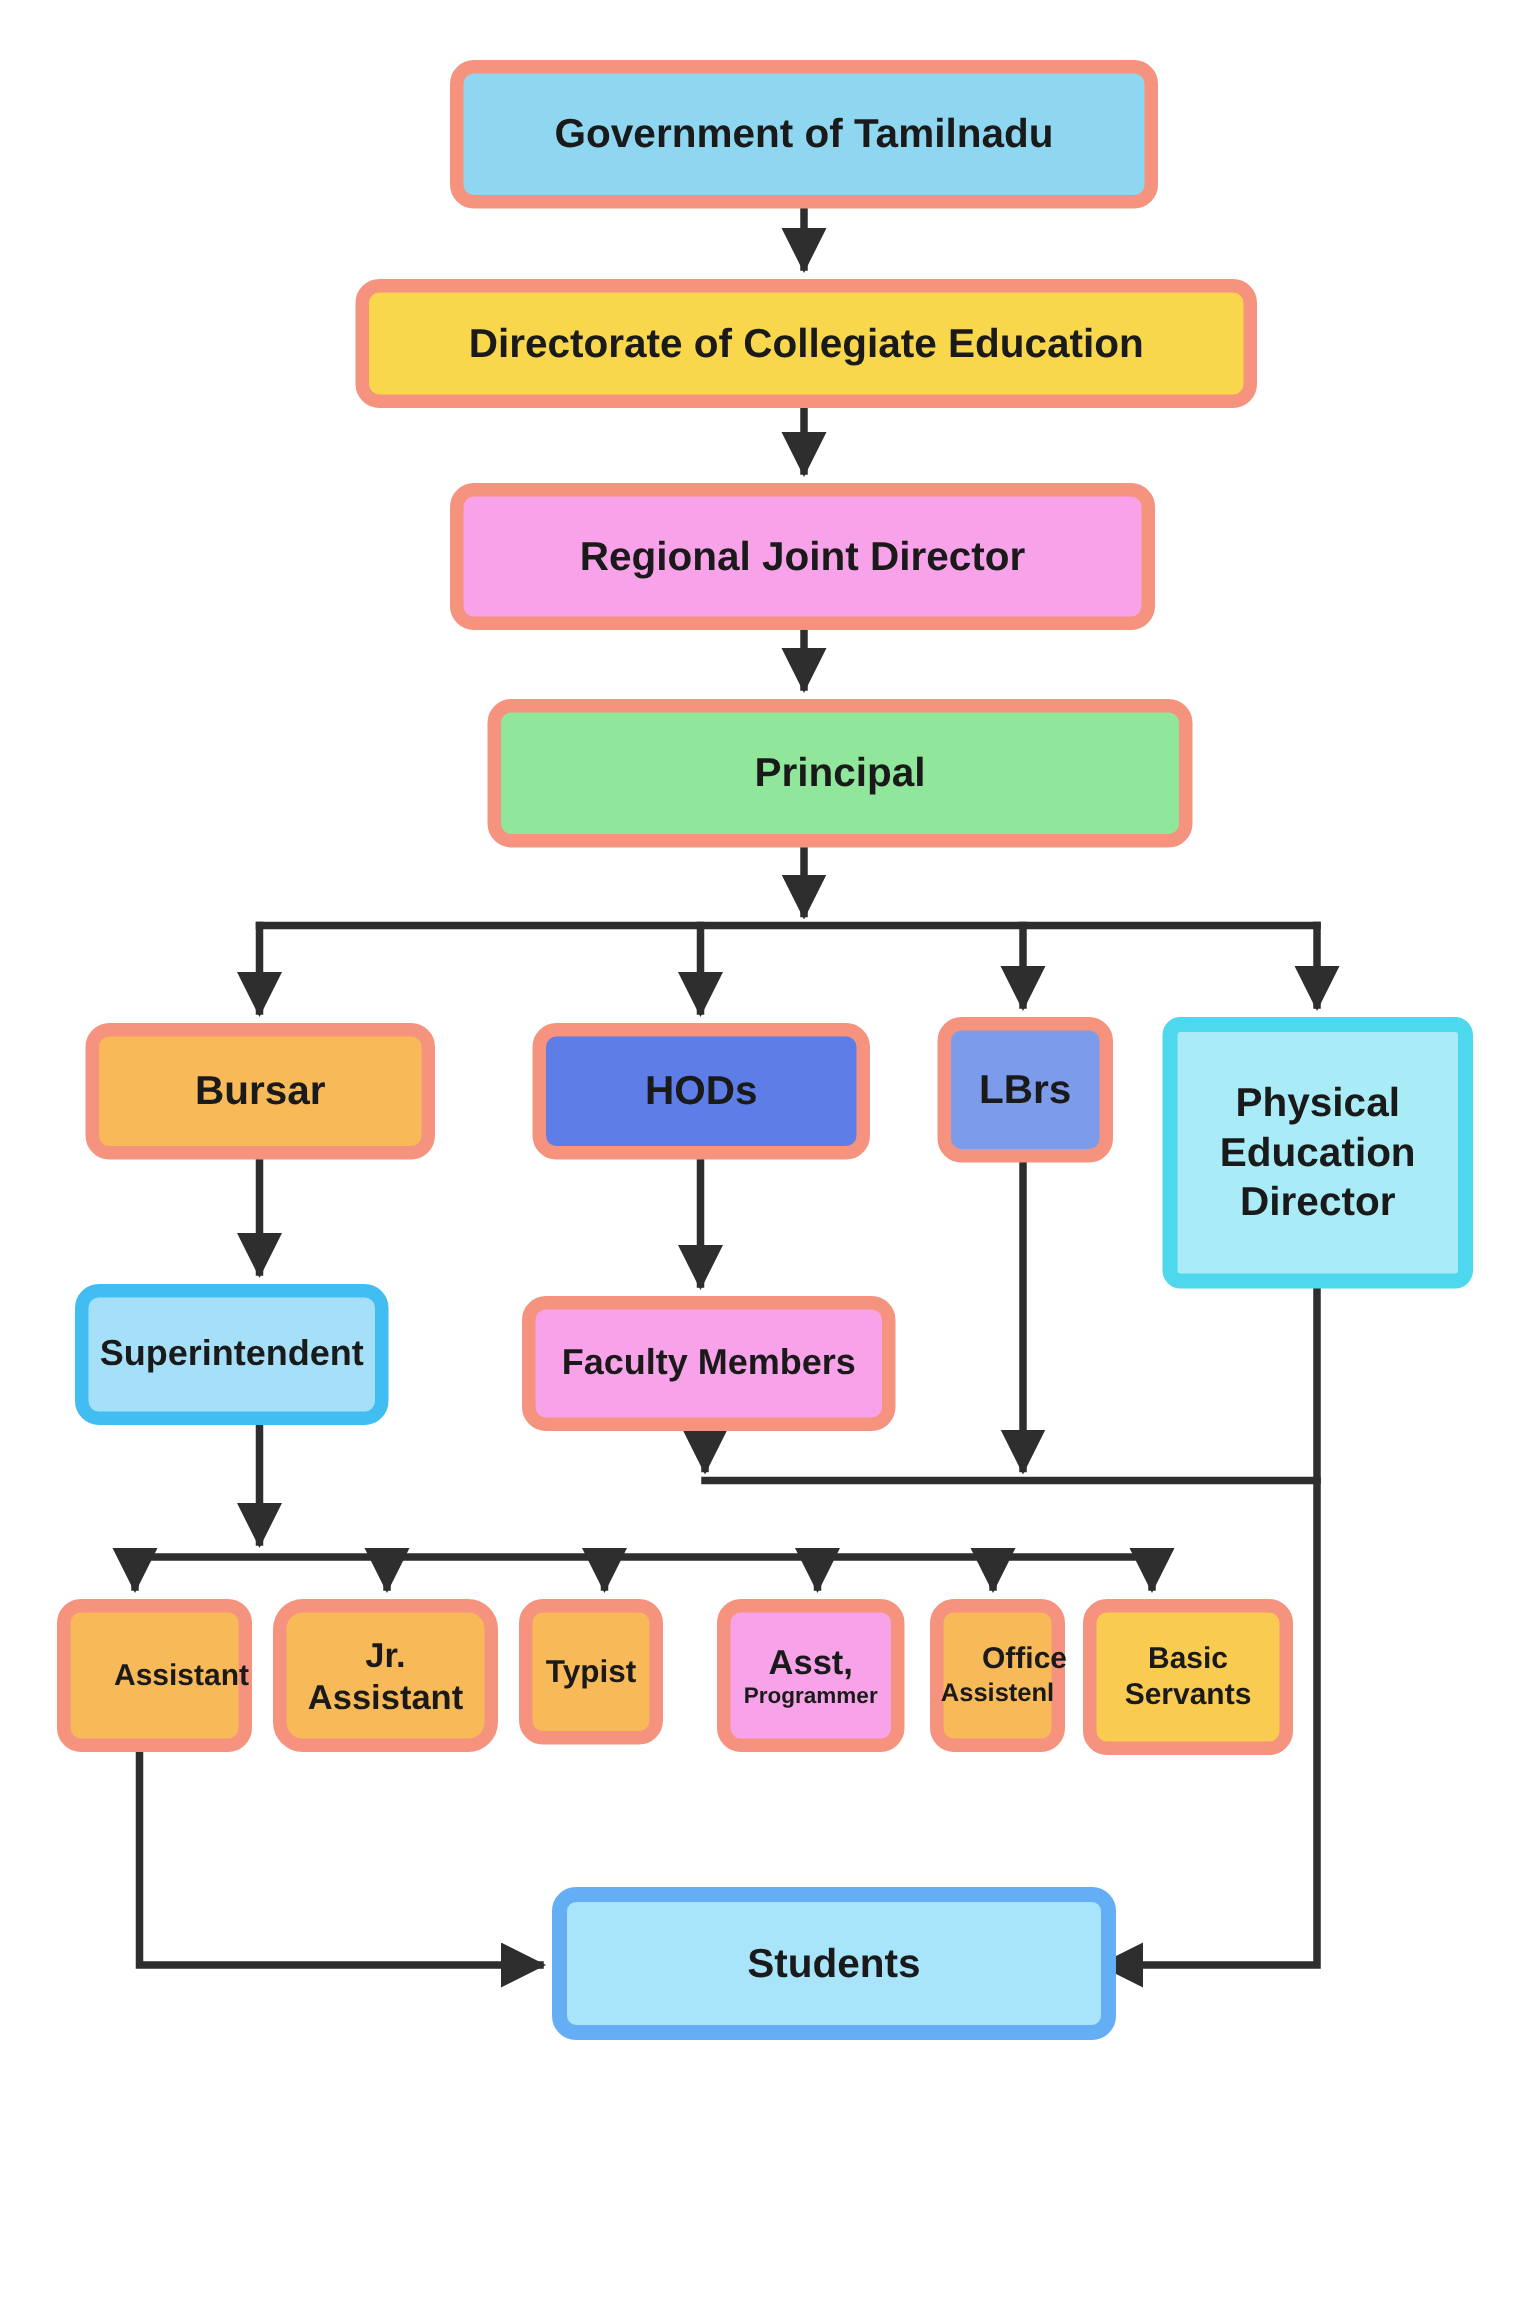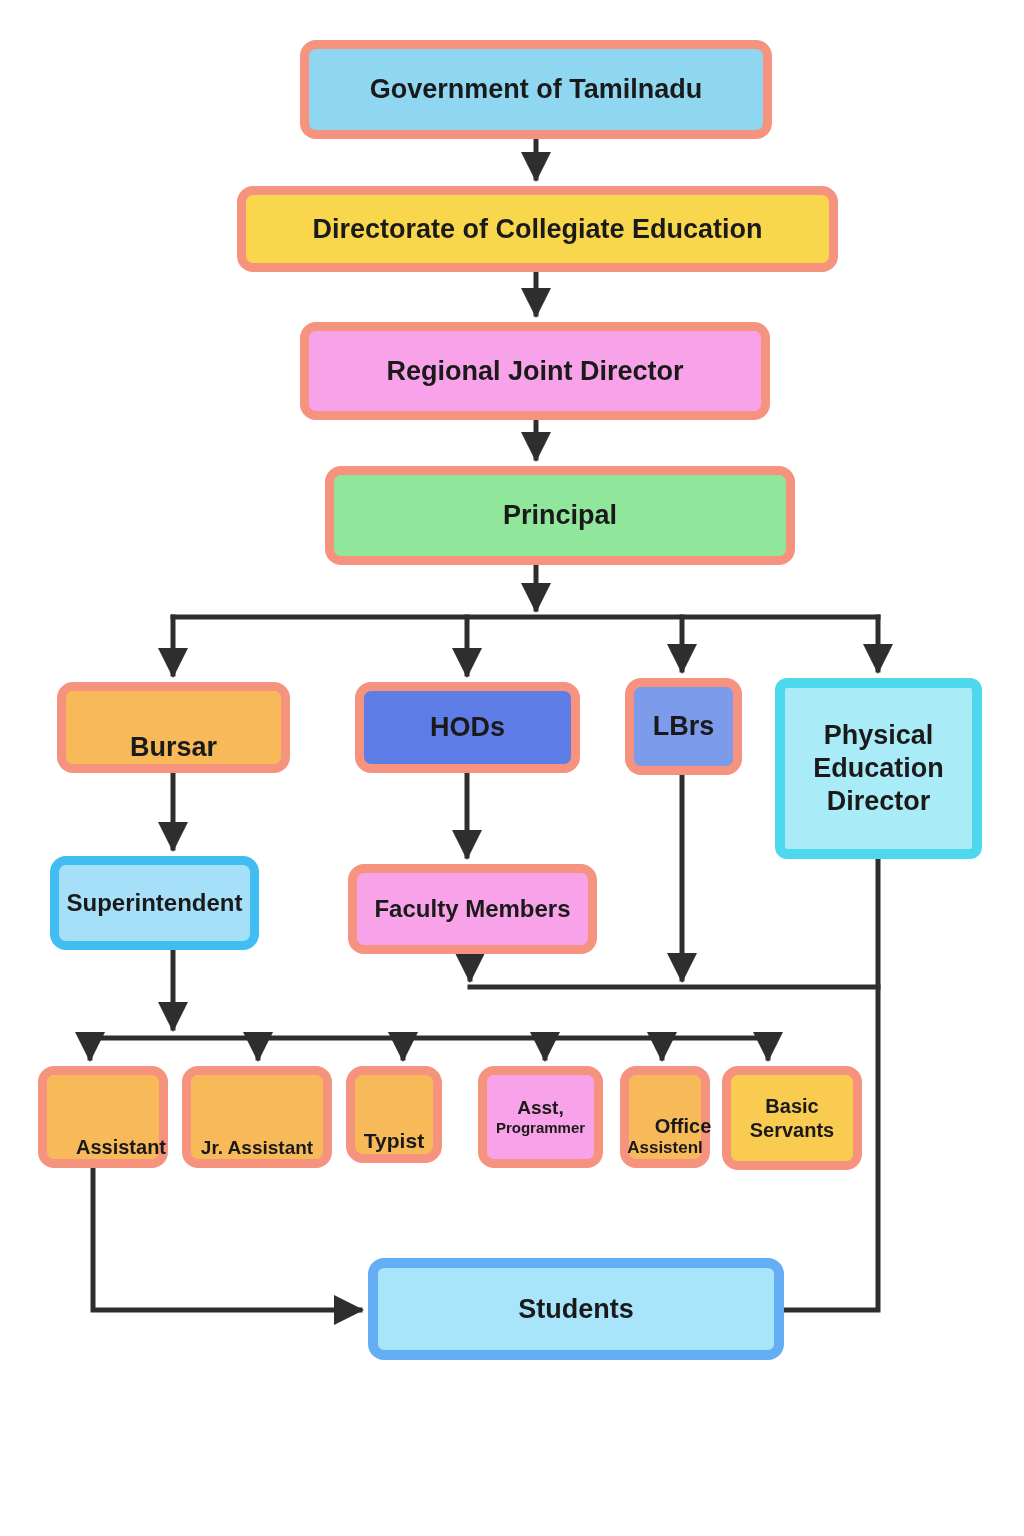--- a/index.html
+++ b/index.html
@@ -33,53 +33,53 @@
   
   .b-salmon  { border: 9px solid var(--salmon);          border-radius: 16px; }
   .b-cyan    { border: 10px solid var(--ped-border);     border-radius: 18px; }
   .b-blue    { border: 9px solid var(--super-border);    border-radius: 16px; }
   .b-stublue { border: 10px solid var(--students-border);border-radius: 16px; }
   
   .f-sky     { background: var(--sky); text-align: right; }
   .f-yellow  { background: var(--yellow); }
   .f-pink    { background: var(--pink); }
   .f-green   { background: var(--green); }
-  .f-orange  { background: var(--orange); justify-content: flex-end; }
+  .f-orange  { background: var(--orange); }
   .f-hod     { background: var(--hod-blue); }
   .f-lbr     { background: var(--lbr-blue); }
   .f-ped     { background: var(--ped-fill); }
   .f-super   { background: var(--super-fill); }
   .f-stu     { background: var(--students-fill); }
   .f-basic   { background: var(--basic-yellow); }
   
   .fs27 { font-size: 27px; }
   .fs24 { font-size: 24px; }
   .fs21 { font-size: 21px; }
   .fs20 { font-size: 20px; padding-left: 36px; }
-  .fs19 { font-size: 19px; }
+  .fs19 { font-size: 23px; border-radius: 20px; }
   .sub17 { font-size: 17px; }
   .sub15 { font-size: 15px; }
   
   .n-gov     { left: 300px; top: 40px;   width: 472px; height: 99px; }
   .n-dce     { left: 237px; top: 186px;  width: 601px; height: 86px; }
   .n-rjd     { left: 300px; top: 322px;  width: 470px; height: 98px; }
   .n-pri     { left: 300px; top: 466px;  width: 470px; height: 99px; margin-left: 25px; }
   .n-bur     { left: 57px;  top: 682px;  width: 233px; height: 91px; }
   .n-hod     { left: 355px; top: 682px;  width: 225px; height: 91px; }
   .n-lbr     { left: 625px; top: 678px;  width: 117px; height: 97px; }
   .n-ped     { left: 775px; top: 678px;  width: 207px; height: 181px; padding: 0 12px; border-radius: 12px; }
   .n-sup     { left: 50px;  top: 856px;  width: 209px; height: 94px; }
   .n-fac     { left: 348px; top: 864px;  width: 249px; height: 90px; }
   .n-ast     { left: 38px;  top: 1066px; width: 130px; height: 102px; }
   .n-jra     { left: 182px; top: 1066px; width: 150px; height: 102px; }
-  .n-typ     { left: 346px; top: 1066px; width: 96px; height: 97px; border-radius: 17px; }
+  .n-typ     { left: 346px; top: 1066px; width: 96px; height: 97px; }
   .n-apr     { left: 478px; top: 1066px; width: 125px; height: 102px; }
   .n-ofc     { left: 620px; top: 1066px; width: 90px;  height: 102px; }
   .n-bas     { left: 722px; top: 1066px; width: 140px; height: 104px; padding: 16px 6px; }
-  .n-stu     { left: 368px; top: 1258px; width: 416px; height: 102px; }
+  .n-stu     { left: 368px; top: 1258px; width: 376px; height: 102px; }
 </style>
 </head>
 <body>
 
 <div id="canvas">
 
   <svg id="connectors" viewBox="0 0 1024 1536" xmlns="http://www.w3.org/2000/svg">
     <defs>
       <marker id="arr" markerWidth="7" markerHeight="7" refX="5.2" refY="3" orient="auto" markerUnits="strokeWidth">
         <path id="arrow-head" d="M0,0 L6,3 L0,6 Z" fill="#2E2E2E"></path>

